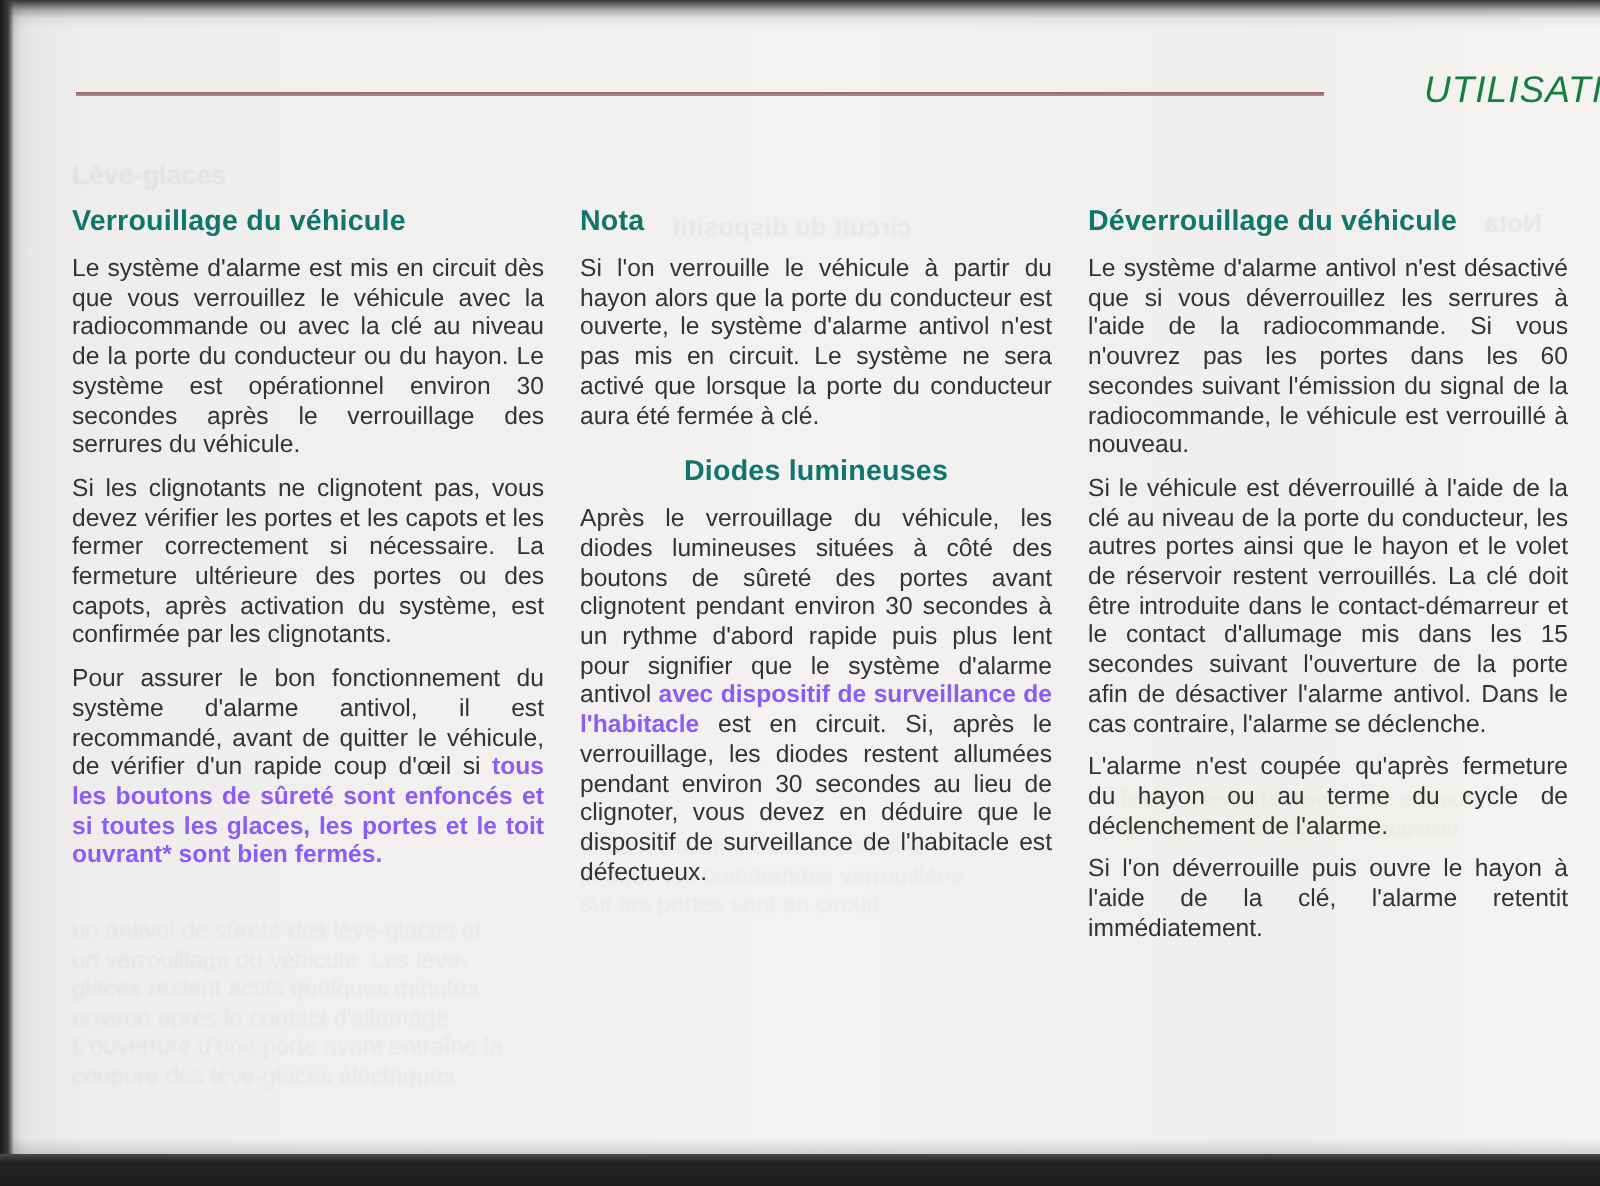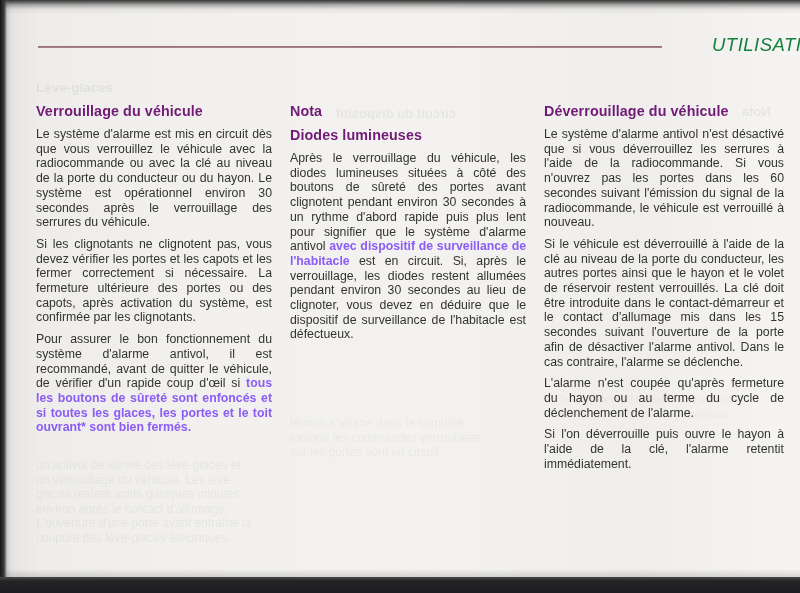--- a/index.html
+++ b/index.html
@@ -41,26 +41,26 @@
   }
   
   .col{
     position:absolute;top:103px;width:236px;
     color:#333331;font-size:12.3px;line-height:14.7px;text-align:justify;
   }
   .col-1{left:36px;}
   .col-2{left:290px;}
   .col-3{left:544px;width:240px;}
   .col h2{
-    font-size:14.3px;line-height:17px;margin:0 0 7px 0;color:#701a75;
+    font-size:14.3px;line-height:17px;margin:0 0 7px 0;color:#0f766e;
     font-weight:bold;text-align:left;letter-spacing:.1px;
   }
   .col h2 + .para{margin-top:0;}
   .col .para{margin:0 0 7px 0;}
-  .col .para + h2{margin-top:13px;}
+  .col .para + h2{margin-top:13px;text-align:center;}
   .col strong{color:#8b5cf6;}
   
   .page-number{
     position:absolute;left:764px;top:556px;width:24px;text-align:right;
     font-size:13.5px;color:#4a4a4a;letter-spacing:.5px;margin-left:40px;
   }
   
   .ghost{
     position:absolute;color:#6a6f72;font-weight:bold;white-space:nowrap;
     pointer-events:none;filter:blur(.4px);
@@ -102,20 +102,21 @@
 <div class="header-title">UTILISATION</div>
 
 <div class="col col-1">
     <h2 class="heading"><span>Verrouillage du véhicule</span></h2>
     <div class="para"><span>Le système d'alarme est mis en circuit dès que vous verrouillez le véhicule avec la radiocommande ou avec la clé au niveau de la porte du conducteur ou du hayon. Le système est opérationnel environ 30 secondes après le verrouillage des serrures du véhicule.</span></div>
     <div class="para"><span>Si les clignotants ne clignotent pas, vous devez vérifier les portes et les capots et les fermer correctement si nécessaire. La fermeture ultérieure des portes ou des capots, après activation du système, est confirmée par les clignotants.</span></div>
     <div class="para"><span>Pour assurer le bon fonctionnement du système d'alarme antivol, il est recommandé, avant de quitter le véhicule, de vérifier d'un rapide coup d'œil si </span><strong>tous les boutons de sûreté sont enfoncés et si toutes les glaces, les portes et le toit ouvrant* sont bien fermés.</strong></div>
   </div>
 <div class="col col-2">
     <h2 class="heading"><span>Nota</span></h2>
+    <div class="para"><span>Si l'on verrouille le véhicule à partir du hayon alors que la porte du conducteur est ouverte, le système d'alarme antivol n'est pas mis en circuit. Le système ne sera activé que lorsque la porte du conducteur aura été fermée à clé.</span></div>
     <h2 class="heading"><span>Diodes lumineuses</span></h2>
     <div class="para"><span>Après le verrouillage du véhicule, les diodes lumineuses situées à côté des boutons de sûreté des portes avant clignotent pendant environ 30 secondes à un rythme d'abord rapide puis plus lent pour signifier que le système d'alarme antivol </span><strong>avec dispositif de surveillance de l'habitacle</strong><span> est en circuit. Si, après le verrouillage, les diodes restent allumées pendant environ 30 secondes au lieu de clignoter, vous devez en déduire que le dispositif de surveillance de l'habitacle est défectueux.</span></div>
   </div>
 <div class="col col-3">
     <h2 class="heading"><span>Déverrouillage du véhicule</span></h2>
     <div class="para"><span>Le système d'alarme antivol n'est désactivé que si vous déverrouillez les serrures à l'aide de la radiocommande. Si vous n'ouvrez pas les portes dans les 60 secondes suivant l'émission du signal de la radiocommande, le véhicule est verrouillé à nouveau.</span></div>
     <div class="para"><span>Si le véhicule est déverrouillé à l'aide de la clé au niveau de la porte du conducteur, les autres portes ainsi que le hayon et le volet de réservoir restent verrouillés. La clé doit être introduite dans le contact-démarreur et le contact d'allumage mis dans les 15 secondes suivant l'ouverture de la porte afin de désactiver l'alarme antivol. Dans le cas contraire, l'alarme se déclenche.</span></div>
     <div class="para"><span>L'alarme n'est coupée qu'après fermeture du hayon ou au terme du cycle de déclenchement de l'alarme.</span></div>
     <div class="para"><span>Si l'on déverrouille puis ouvre le hayon à l'aide de la clé, l'alarme retentit immédiatement.</span></div>
   </div>

